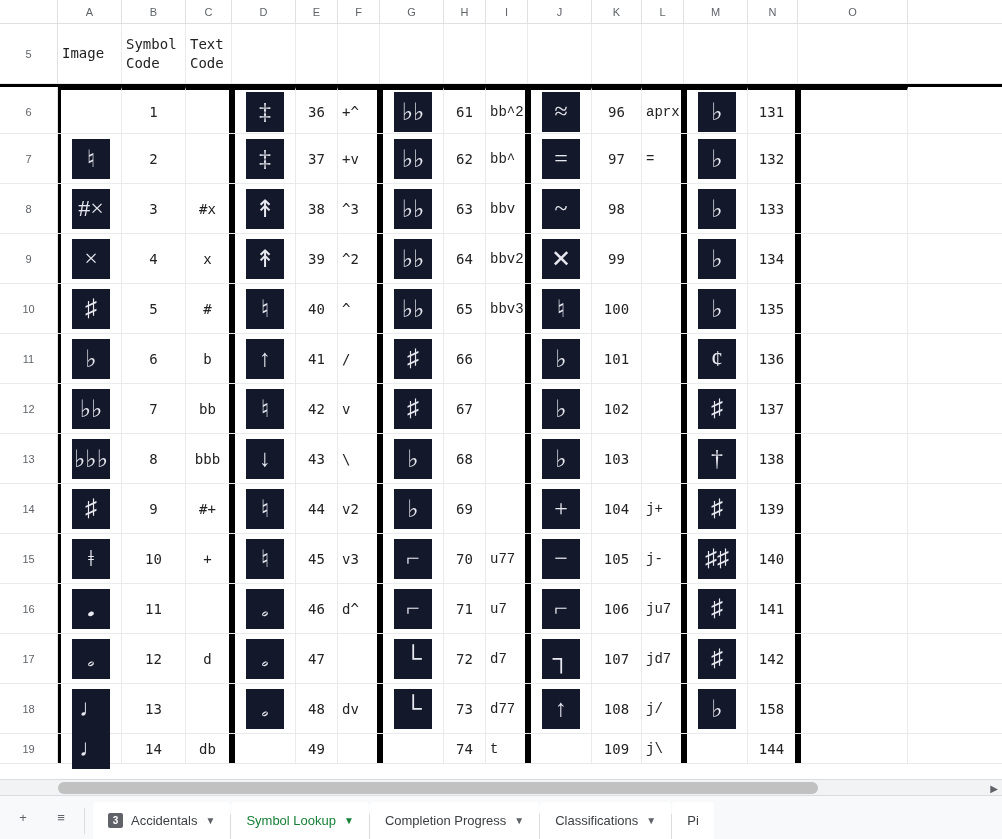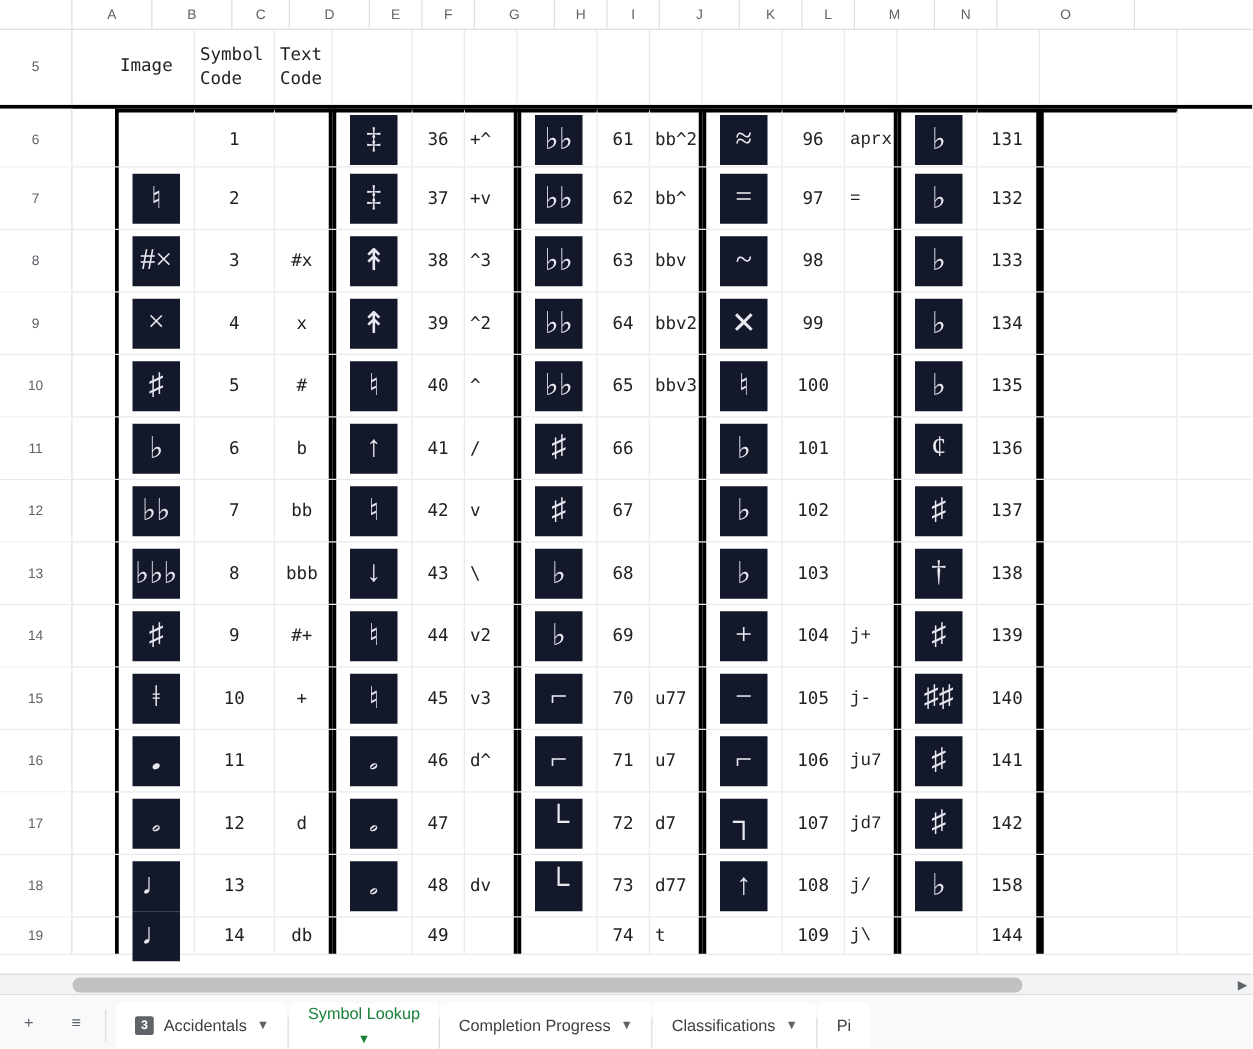--- a/index.html
+++ b/index.html
@@ -30,29 +30,29 @@
   .grid-scroll { flex:1 1 auto; overflow:hidden; position:relative; }
   .grid { display:flex; flex-direction:column; }
   .row { display:flex; height:50px; border-bottom:1px solid #e8eaed; }
   .row.header-data { height:60px; }
   .row.last-partial { height:30px; }
   .rownum { width:58px; text-align:center; color:#5f6368; font-size:11px; line-height:50px; border-right:1px solid #e0e0e0; background:#fff;}
   .row.header-data .rownum { line-height:60px; }
   .row.last-partial .rownum { line-height:30px; }
   .cell { border-right:1px solid #e8eaed; display:flex; align-items:center; justify-content:center; font-family: 'Consolas','Menlo',monospace; font-size:14px; }
   .cell.left { justify-content:flex-start; padding-left:4px; }
-  .cell.cA { width:64px;margin-left:34px; }
+  .cell.cA { width:64px; }
   .cell.cB { width:64px; }
   .cell.cC { width:46px; }
   .cell.cD { width:64px; }
   .cell.cE { width:42px; }
   .cell.cF { width:42px; }
   .cell.cG { width:64px; }
   .cell.cH { width:42px; }
-  .cell.cI { width:42px; }
+  .cell.cI { width:42px;font-family:Liberation Mono, monospace; }
   .cell.cJ { width:64px; }
   .cell.cK { width:50px; }
   .cell.cL { width:42px;font-family:Liberation Mono, monospace; }
   .cell.cM { width:64px; }
   .cell.cN { width:50px;text-align:center; }
   .cell.cO { width:110px; }
 
   .hdr-text { font-family:'Consolas','Menlo',monospace; font-size:14px; text-align:left; white-space:pre-line; line-height:1.3;}
 
   
@@ -69,21 +69,21 @@
   .hscroll { height:16px; background:#f1f3f4; border-top:1px solid #dadce0; position:relative;}
   .hscroll .thumb { position:absolute; left:58px; top:2px; height:12px; width:760px; background:#c1c1c1; border-radius:6px;}
   .hscroll .arrow { position:absolute; top:0; width:16px; height:16px; color:#5f6368; font-size:10px; display:flex; align-items:center; justify-content:center;}
   .hscroll .arrow.right { right:0; }
 
   
   .tabs-bar { height:44px; background:#f8f9fa; border-top:1px solid #dadce0; display:flex; align-items:center; padding:0 8px; gap:8px;}
   .tabs-bar .tool-btn { width:30px; height:30px; display:flex; align-items:center; justify-content:center; color:#5f6368; border-radius:3px; cursor:pointer;}
   .tab { display:flex; align-items:center; height:38px; padding:0 14px 0 14px; gap:8px; color:#3c4043; background:#fff; border-radius:4px 4px 0 0; font-size:13px; cursor:pointer; border:1px solid transparent; margin-top:6px; white-space:nowrap;}
   .tab .badge { background:#5f6368; color:#fff; font-size:10px; width:15px; height:15px; display:flex; align-items:center; justify-content:center; border-radius:2px; font-weight:600;}
-  .tab.active { color:#188038; font-weight:500;flex-direction:column;}
+  .tab.active { color:#188038; font-weight:500;}
   .tab .chev { color:#5f6368; font-size:10px;}
   .tab.active .chev { color:#188038;}
   .tabs-divider { width:1px; height:26px; background:#dadce0; margin-top:6px;}
 </style>
 </head>
 <body>
 
 <div class="app">
 
   <div class="col-headers">

